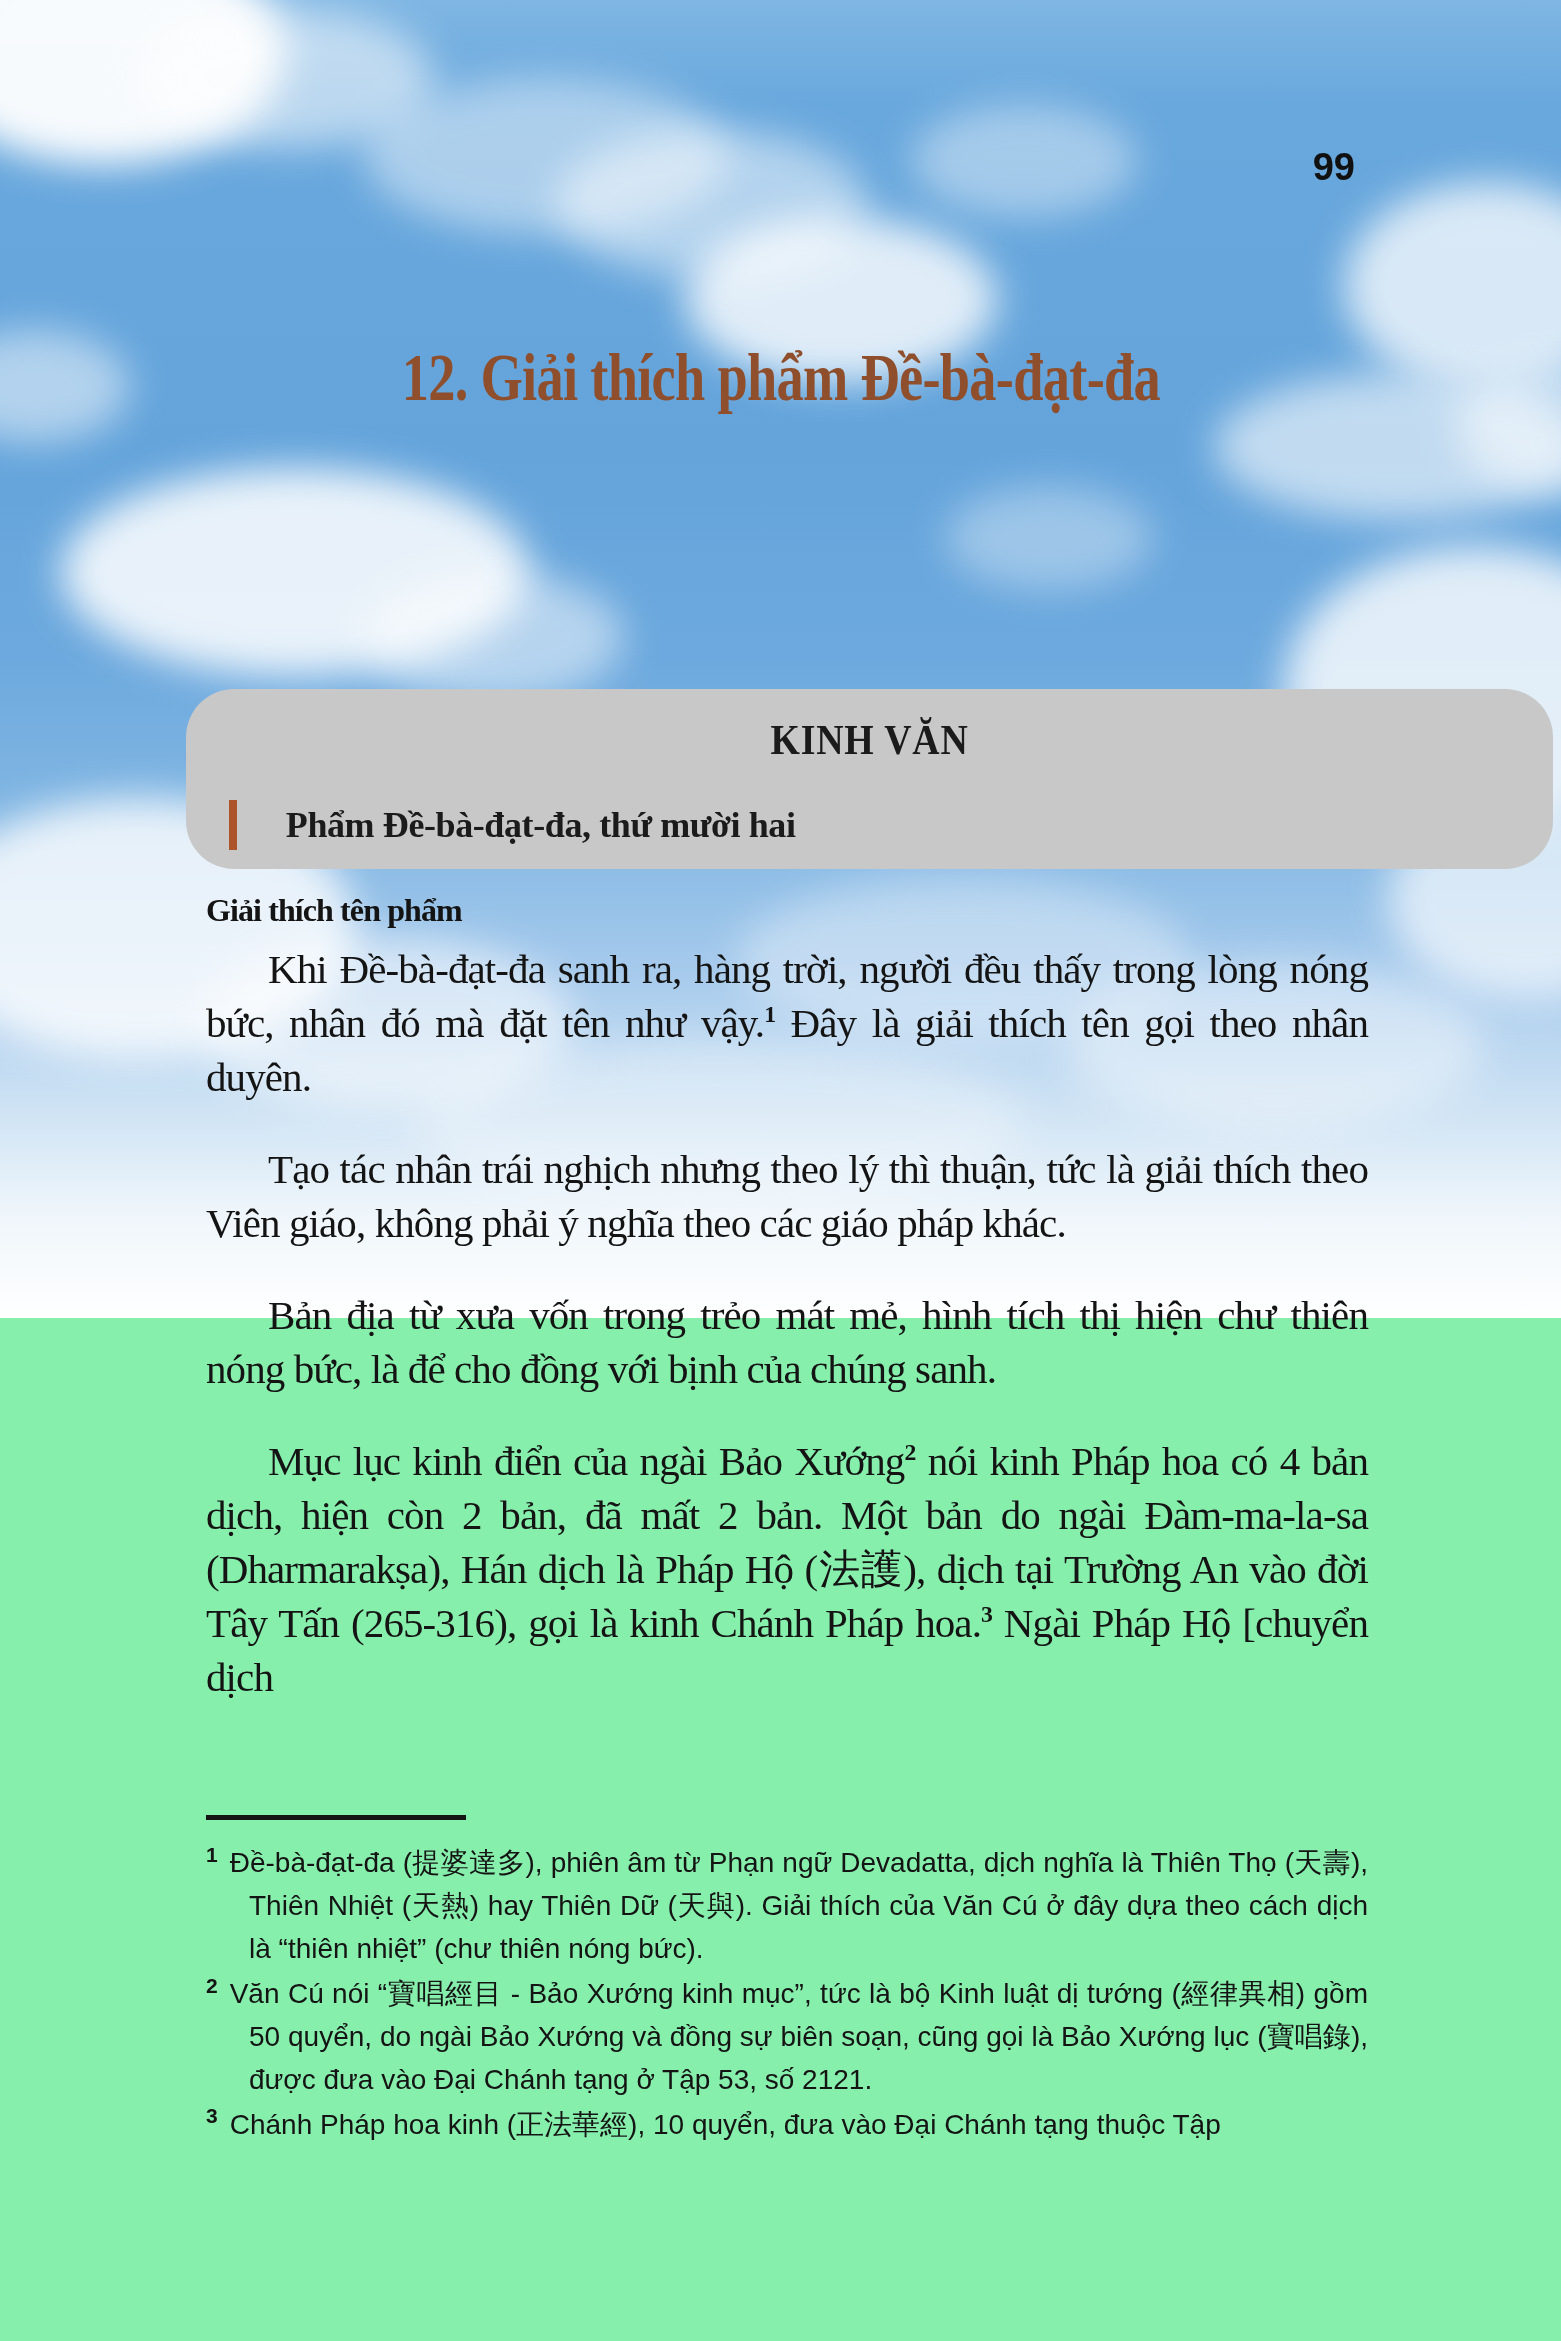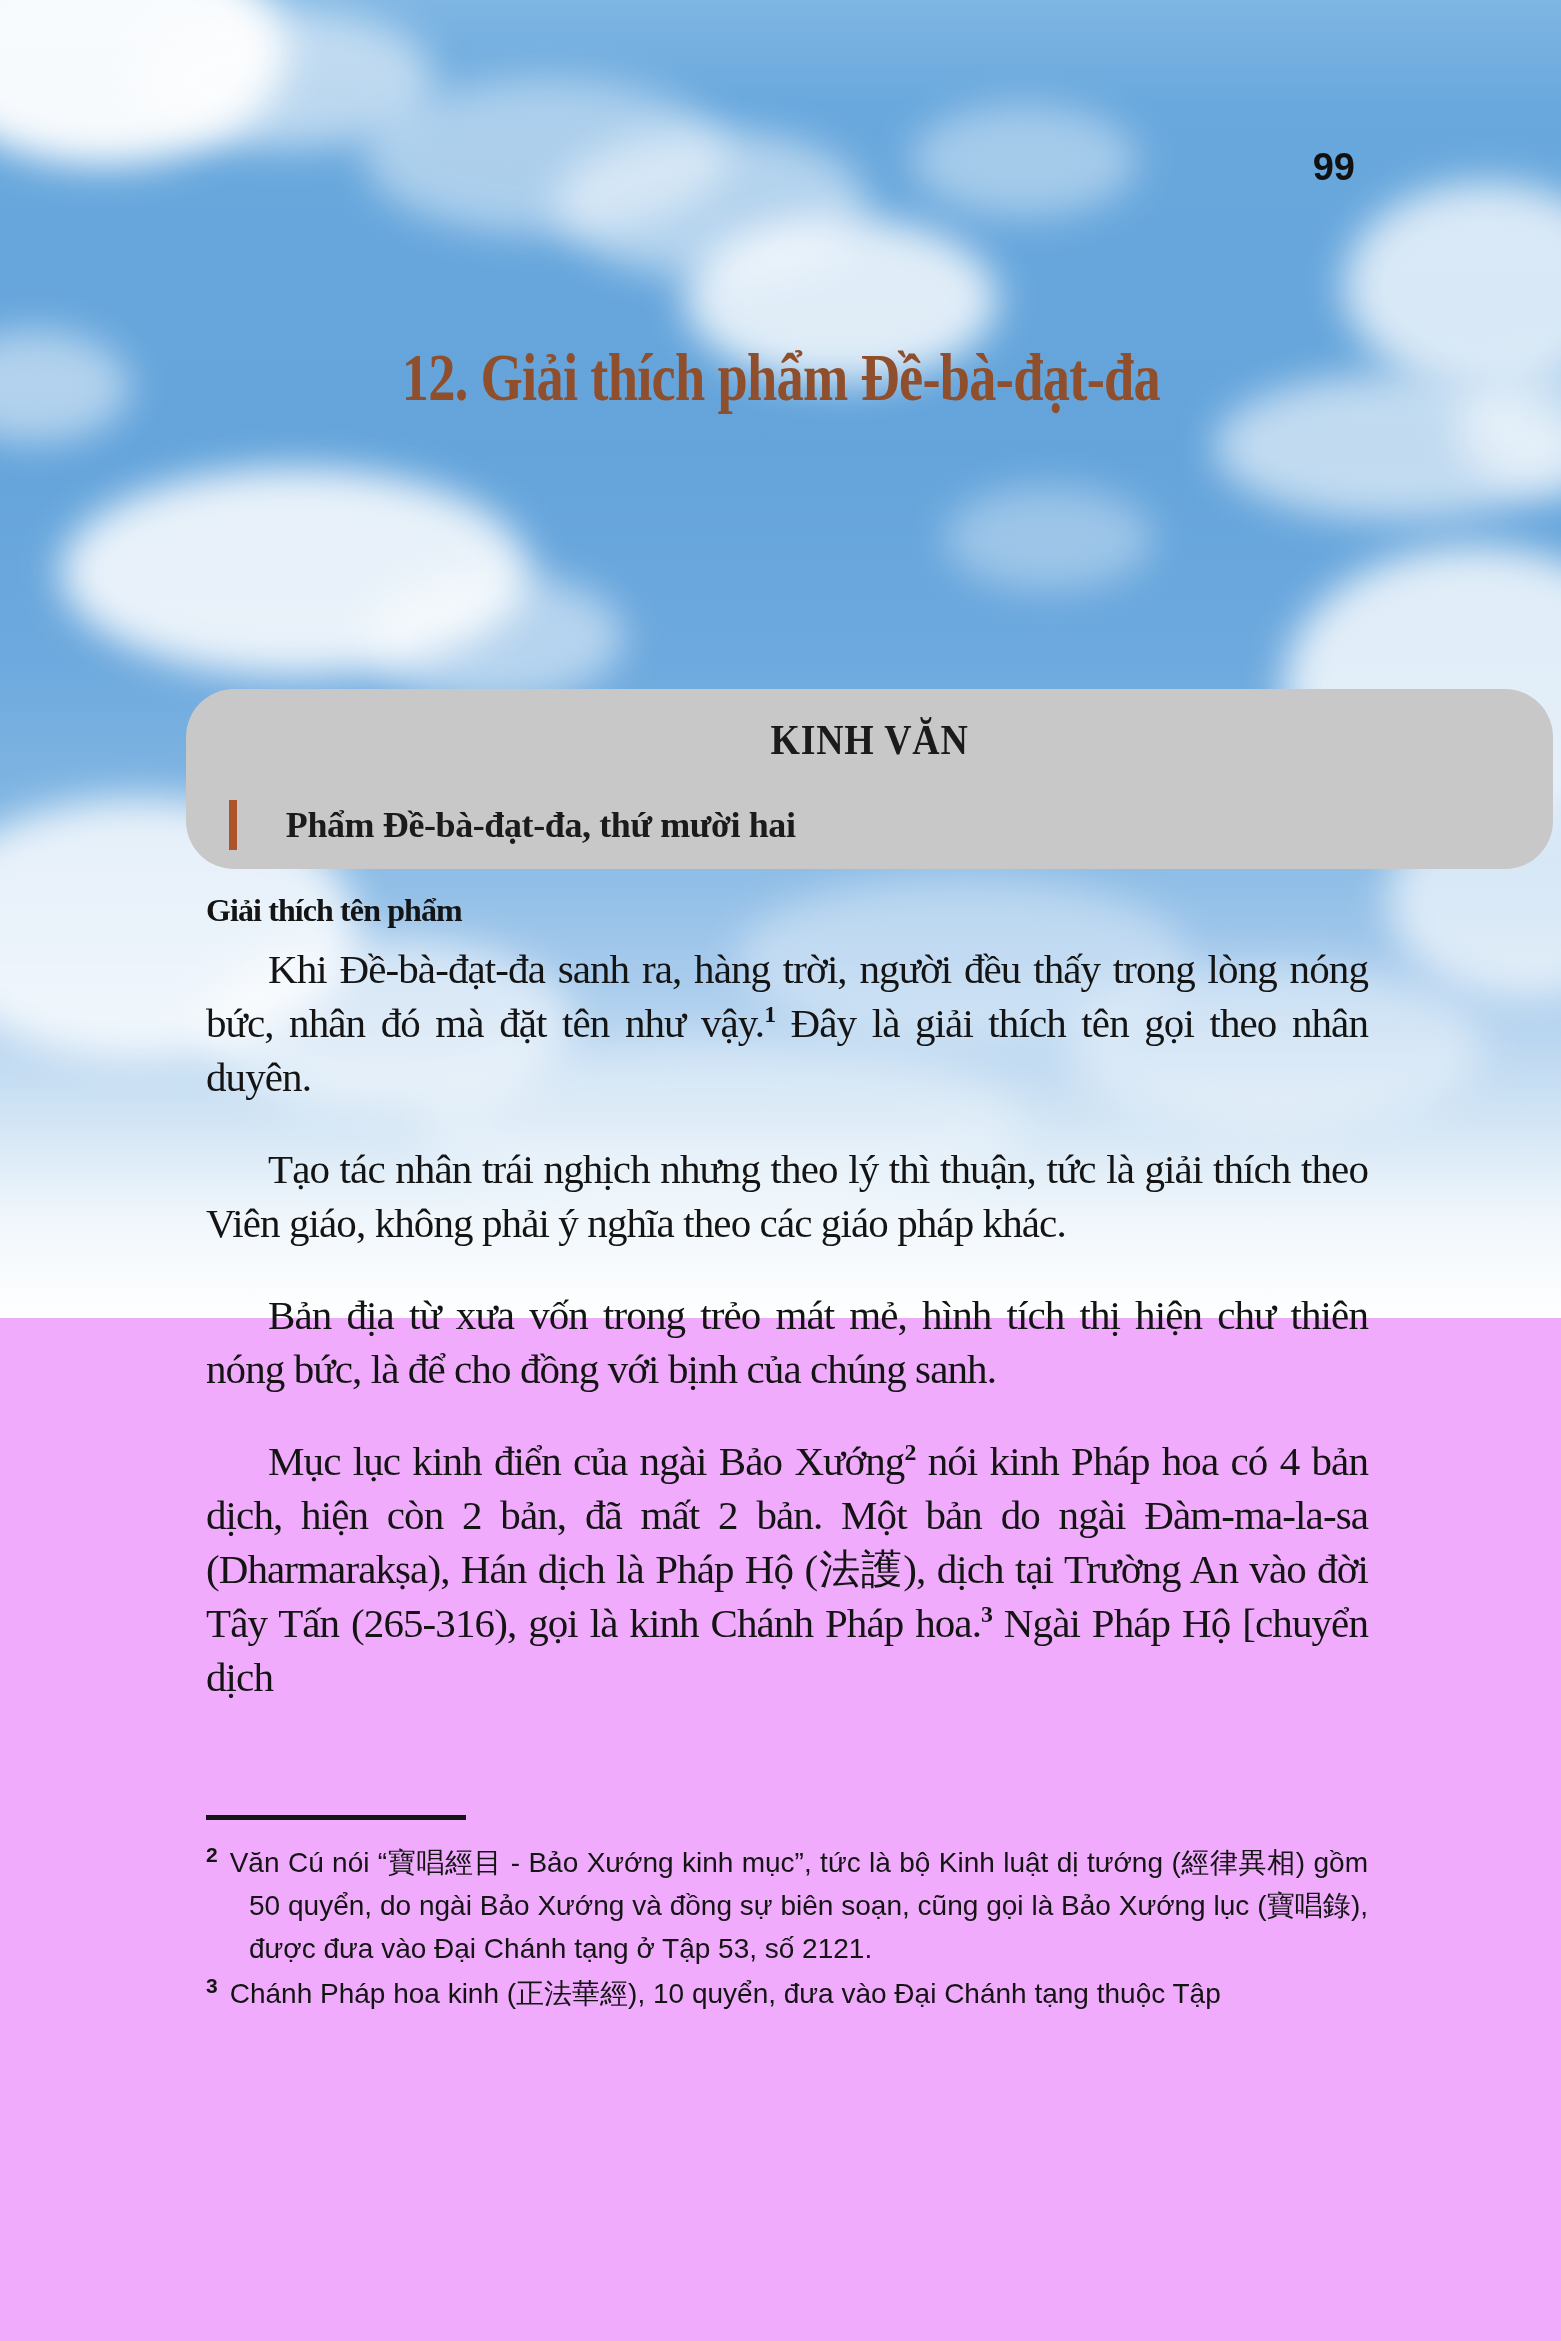--- a/index.html
+++ b/index.html
@@ -1,19 +1,19 @@
 <!DOCTYPE html>
 <html style="font-size:14px"><head>
 <meta charset="utf-8">
 <style>
   html,body{margin:0;padding:0;}
   .page{
     position:relative;
     width:1561px;height:2342px;
-    background:#f0abfc;
+    background:#86efac;
     overflow:hidden;
     font-family:"Liberation Serif", serif;
     color:#141414;
   }
   
   .sky{
     position:absolute;left:0;top:0;width:1561px;height:1318px;
     background:linear-gradient(180deg,
       #7fb6e3 0px,#69a8dd 104px,#64a4db 451px,#6da9de 659px,
       #83b7e3 824px,#a6caec 971px,#cfe3f4 1110px,#eff6fb 1214px,#ffffff 1318px);
@@ -142,18 +142,19 @@
 
     <p><span>Tạo tác nhân trái nghịch nhưng theo lý thì thuận, tức là giải thích theo Viên giáo, không phải ý nghĩa theo các giáo pháp khác.</span></p>
 
     <p><span>Bản địa từ xưa vốn trong trẻo mát mẻ, hình tích thị hiện chư thiên nóng bức, là để cho đồng với bịnh của chúng sanh.</span></p>
 
     <p><span>Mục lục kinh điển của ngài Bảo Xướng</span><sup>2</sup><span> nói kinh Pháp hoa có 4 bản dịch, hiện còn 2 bản, đã mất 2 bản. Một bản do ngài Đàm-ma-la-sa (Dharmarakṣa), Hán dịch là Pháp Hộ (法護), dịch tại Trường An vào đời Tây Tấn (265-316), gọi là kinh Chánh Pháp hoa.</span><sup>3</sup><span> Ngài Pháp Hộ [chuyển dịch</span></p>
   </main>
 
   <footer class="footnotes">
     <div class="fn-rule"></div>
+    <div class="fn"><sup>1</sup><span>Đề-bà-đạt-đa (提婆達多), phiên âm từ Phạn ngữ Devadatta, dịch nghĩa là Thiên Thọ (天壽), Thiên Nhiệt (天熱) hay Thiên Dữ (天與). Giải thích của Văn Cú ở đây dựa theo cách dịch là “thiên nhiệt” (chư thiên nóng bức).</span></div>
     <div class="fn"><sup>2</sup><span>Văn Cú nói “寶唱經目 - Bảo Xướng kinh mục”, tức là bộ Kinh luật dị tướng (經律異相) gồm 50 quyển, do ngài Bảo Xướng và đồng sự biên soạn, cũng gọi là Bảo Xướng lục (寶唱錄), được đưa vào Đại Chánh tạng ở Tập 53, số 2121.</span></div>
     <div class="fn"><sup>3</sup><span>Chánh Pháp hoa kinh (正法華經), 10 quyển, đưa vào Đại Chánh tạng thuộc Tập</span></div>
   </footer>
 
 </div>
 
 
 </body></html>

